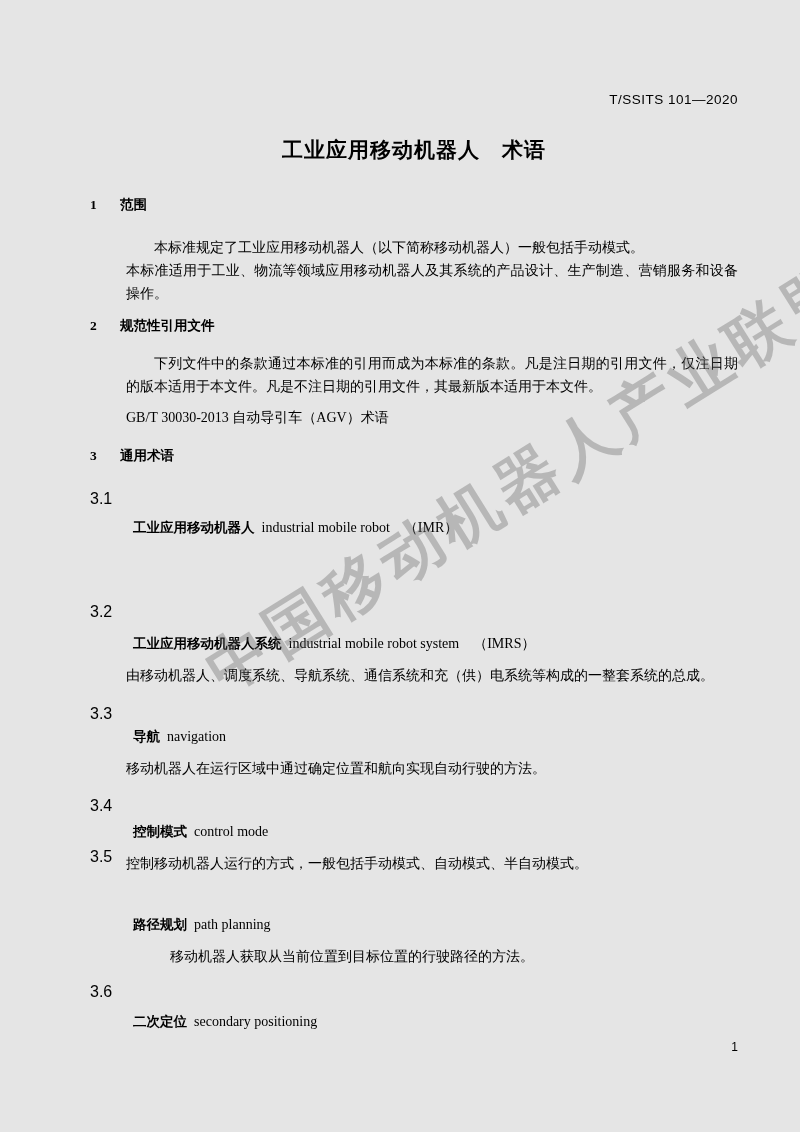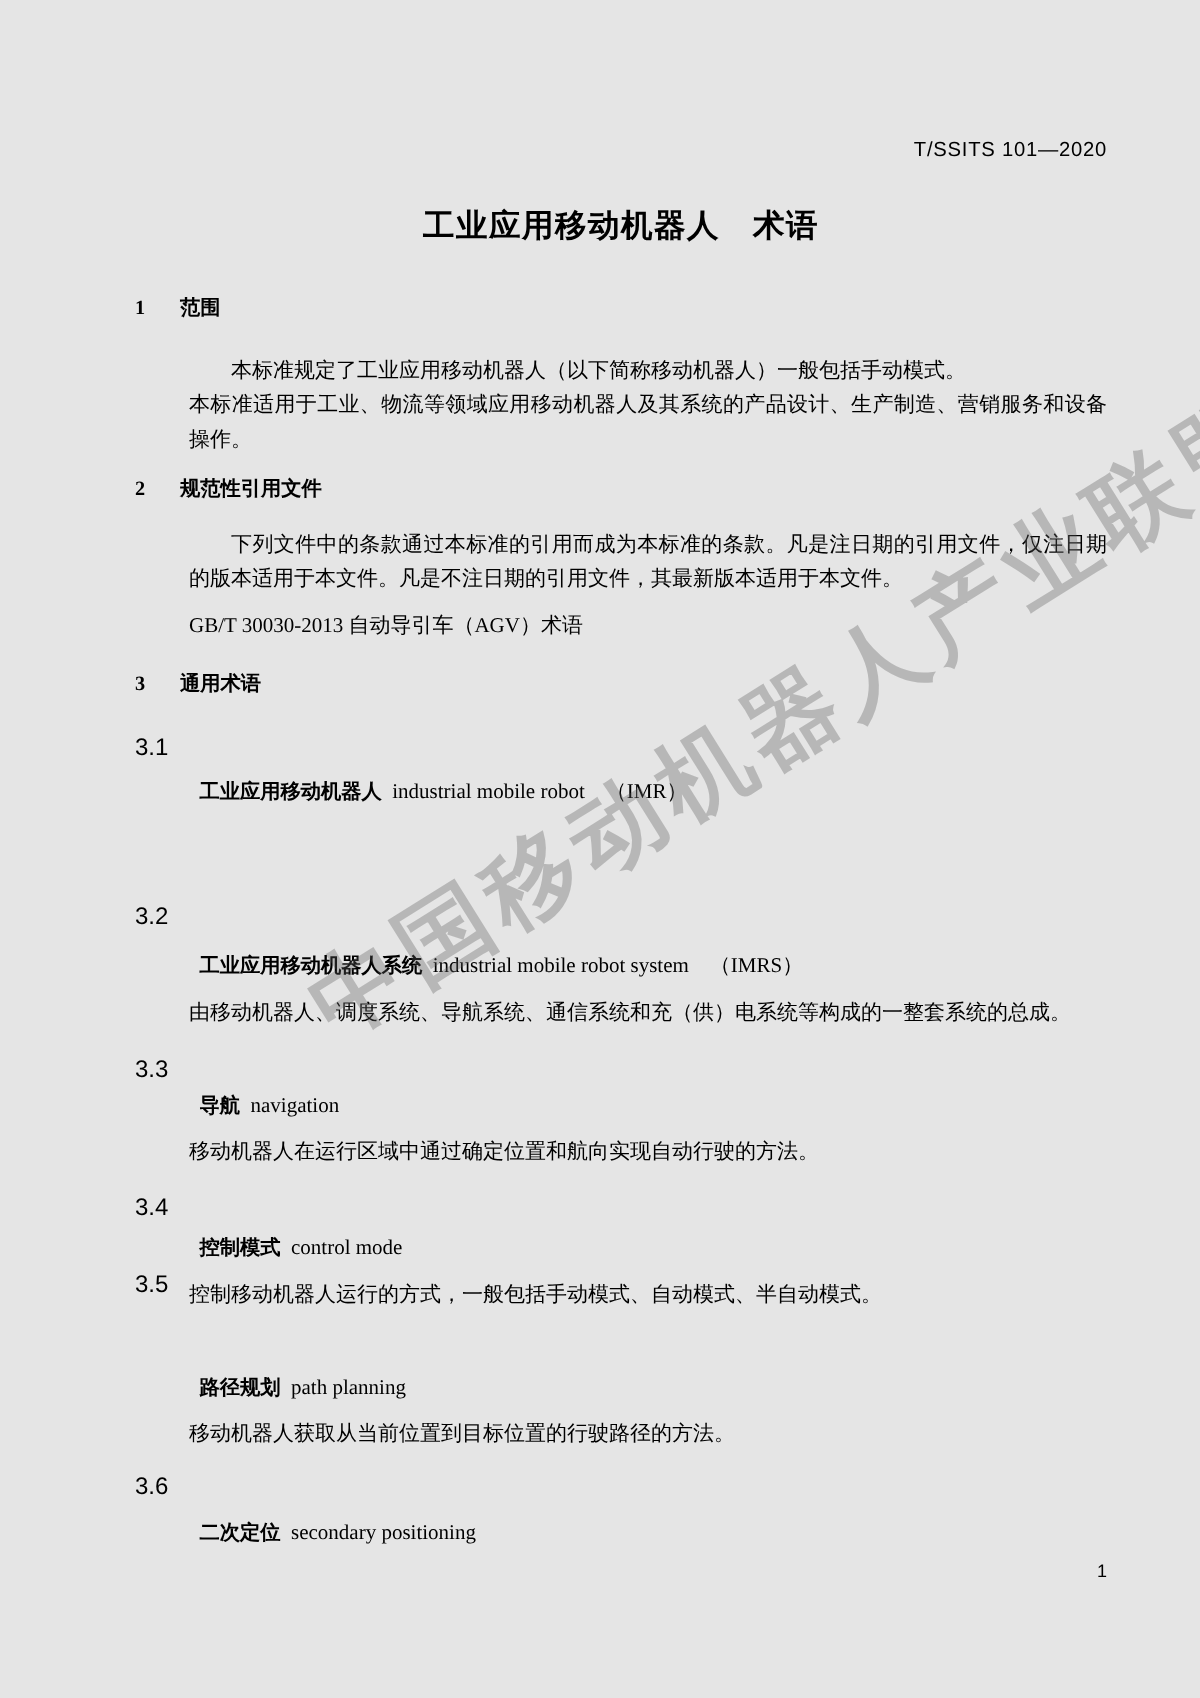--- a/index.html
+++ b/index.html
@@ -171,21 +171,21 @@
     <div class="clause-num" style="top:797px;">3.4</div>
     <div class="term" style="top:823px;">
       <span class="cn">控制模式</span><span>&nbsp;&nbsp;</span><span class="en">control mode</span>
     </div>
     <div class="para noindent" style="top:852px;">控制移动机器人运行的方式，一般包括手动模式、自动模式、半自动模式。</div>
 
     <div class="clause-num" style="top:848px;">3.5</div>
     <div class="term" style="top:916px;">
       <span class="cn">路径规划</span><span>&nbsp;&nbsp;</span><span class="en">path planning</span>
     </div>
-    <div class="para noindent" style="top:945px;">移动机器人获取从当前位置到目标位置的行驶路径的方法。</div>
+    <div class="para noindent" style="top:945px;margin-left:44px;">移动机器人获取从当前位置到目标位置的行驶路径的方法。</div>
 
     <div class="clause-num" style="top:983px;">3.6</div>
     <div class="term" style="top:1013px;">
       <span class="cn">二次定位</span><span>&nbsp;&nbsp;</span><span class="en">secondary positioning</span>
     </div>
 
     <div class="page-num">1</div>
   </div>
 
   <div class="watermark">

